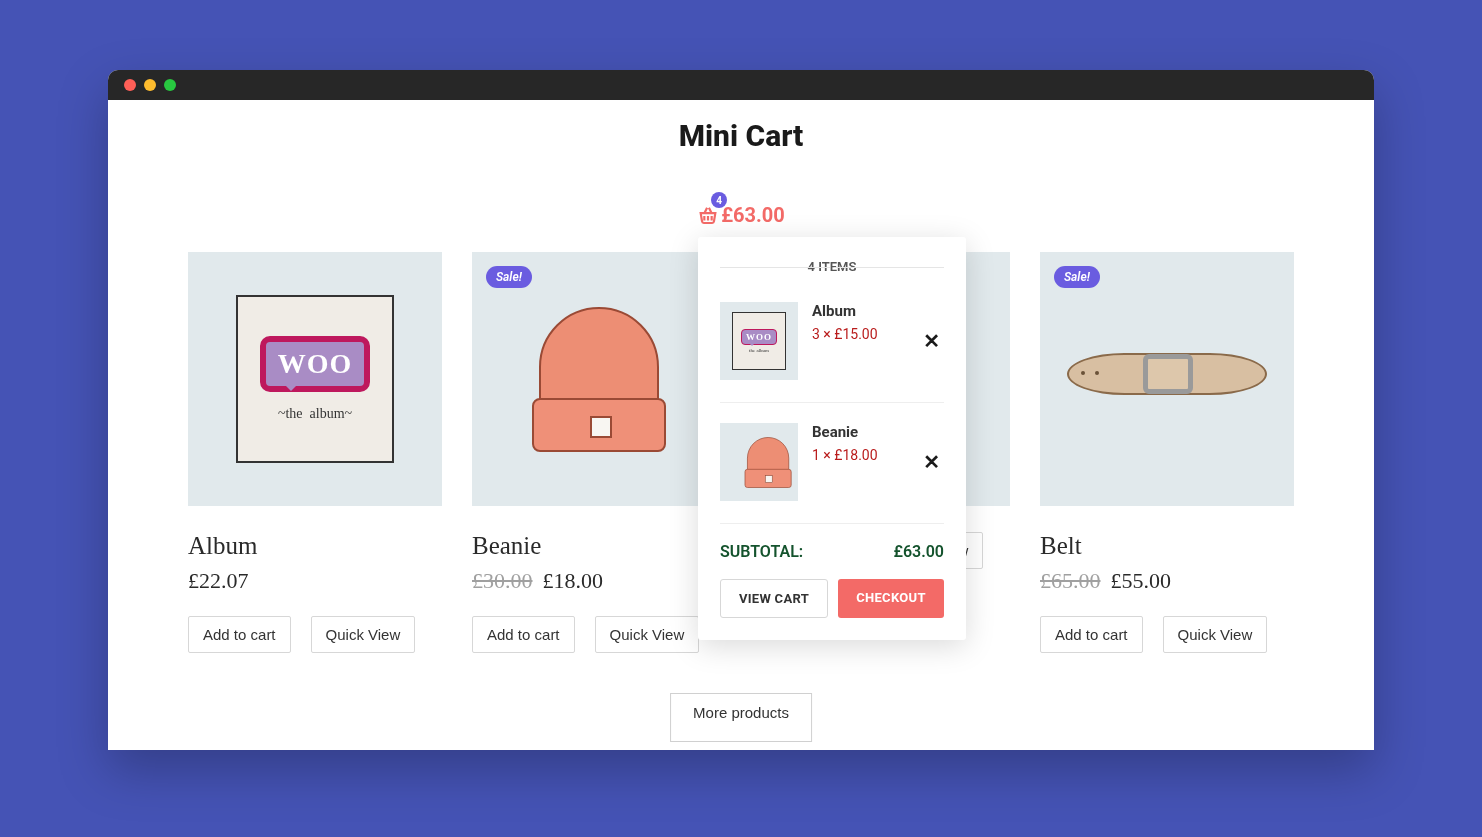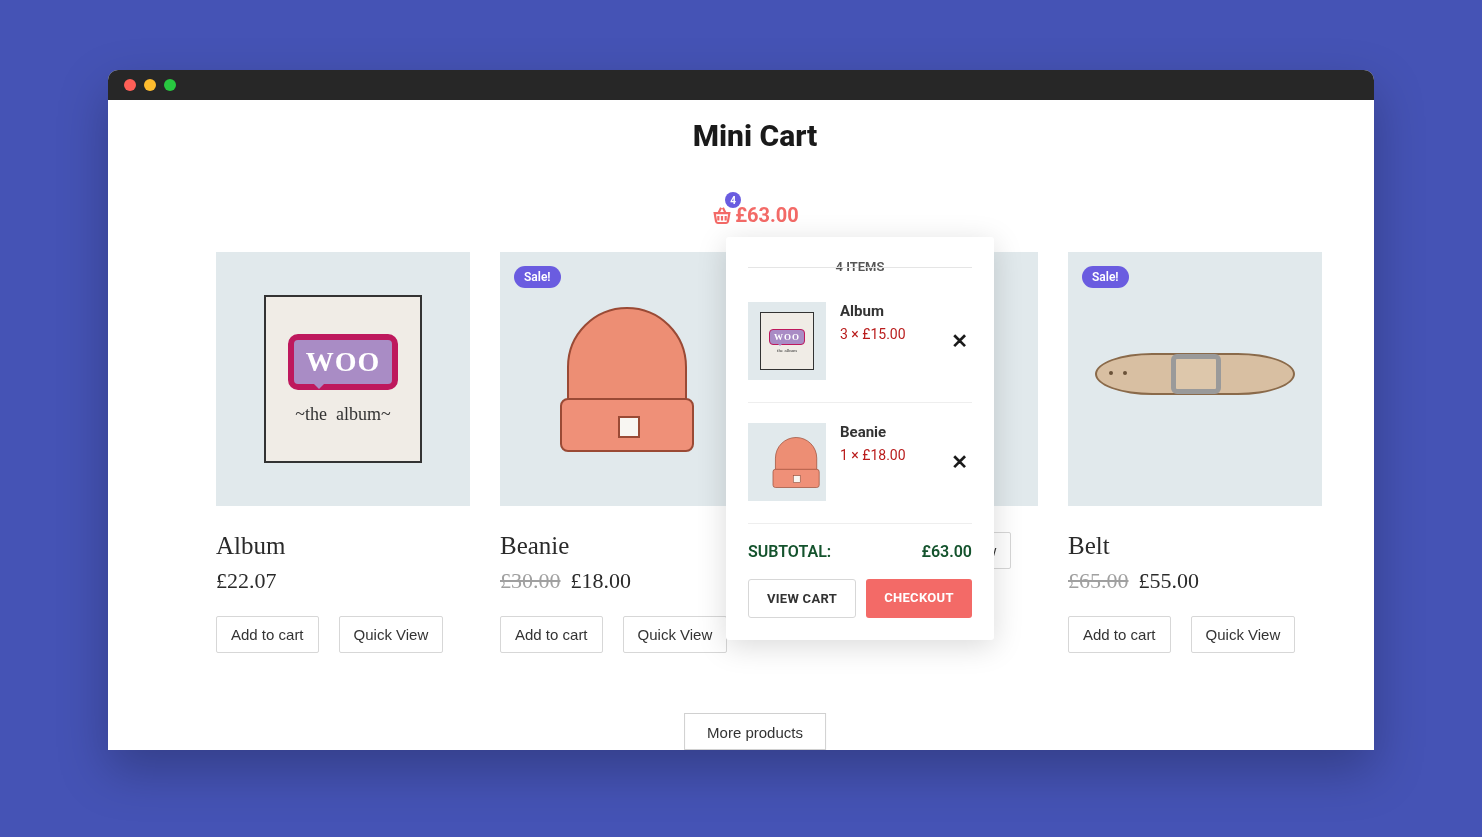--- a/index.html
+++ b/index.html
@@ -31,21 +31,20 @@
   }
   .dot { width: 12px; height: 12px; border-radius: 50%; }
   .dot.red { background: #ff5f57; }
   .dot.yellow { background: #febc2e; }
   .dot.green { background: #28c840; }
   .content {
     padding: 18px 80px 0 80px;
     height: 650px;
     position: relative;
     overflow: hidden;
-    margin-left: 28px;
   }
   h1.page-title {
     text-align: center;
     font-size: 30px;
     font-weight: 800;
     color: #1a1a1a;
     margin-bottom: 50px;
   }
   .cart-summary {
     text-align: center;
@@ -95,20 +94,21 @@
   .sale-badge {
     position: absolute;
     top: 14px;
     left: 14px;
     background: #6a5ce0;
     color: #fff;
     font-size: 12px;
     font-weight: 600;
     padding: 4px 10px;
     border-radius: 12px;
+    font-style: italic;
   }
   .product-title {
     font-family: Georgia, serif;
     font-size: 25px;
     color: #2a2a2a;
     margin-top: 26px;
     font-weight: 400;
   }
   .product-price {
     font-family: Georgia, serif;
@@ -124,24 +124,24 @@
     padding: 9px 14px;
     font-size: 15px;
     color: #333;
     cursor: pointer;
     border-radius: 2px;
   }
   .more-products {
     position: absolute;
     left: 50%;
     transform: translateX(-50%);
-    bottom: 0;
+    bottom: 8px;
     border: 1px solid #d0d0d0;
     background: #fff;
-    padding: 10px 22px 8px 22px;
+    padding: 10px 22px 20px 22px;
     font-size: 15px;
     color: #333;
     cursor: pointer;
   }
 
   
   .mini-cart {
     position: absolute;
     top: 137px;
     left: 590px;
@@ -230,21 +230,21 @@
   }
   .woo-bubble {
     background:#a98cc5; border:6px solid #be185d; border-radius:10px; padding:6px 12px;
     color:#fff; font-family: Georgia, serif; font-weight:bold; font-size:28px; letter-spacing:1px;
     position:relative;
   }
   .woo-bubble::after {
     content:""; position:absolute; bottom:-12px; left:18px;
     border:7px solid transparent; border-top-color:#a98cc5;
   }
-  .album-sub { font-family: cursive; font-size:18px; color:#333; }
+  .album-sub { font-family: cursive; font-size:14px; color:#333; }
   .album-art.small { width:54px; height:58px; border-width:1px; gap:3px;}
   .album-art.small .woo-bubble { font-size:9px; padding:2px 4px; border-radius:4px; border-width:1px;}
   .album-art.small .woo-bubble::after{ border-width:3px; bottom:-5px; left:7px;}
   .album-art.small .album-sub { font-size:5px; }
 
   .beanie-art {
     width: 130px; height: 145px; position: relative;
   }
   .beanie-top {
     width:120px; height:100px; background:#ed8e74; border:2px solid #9a4a35;

